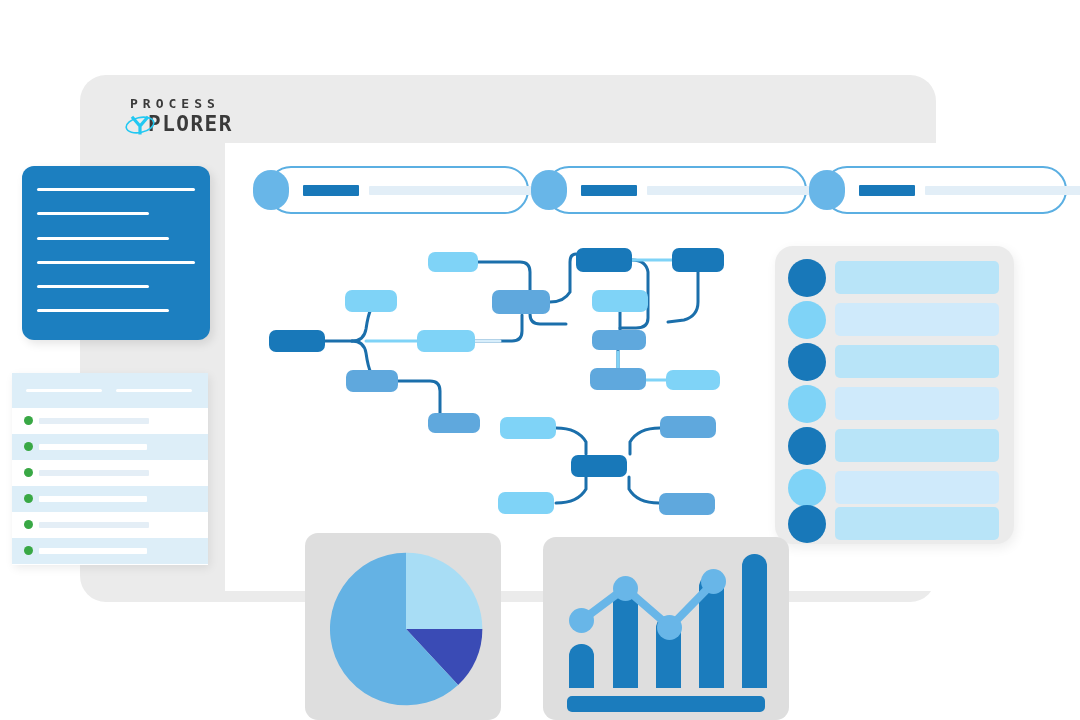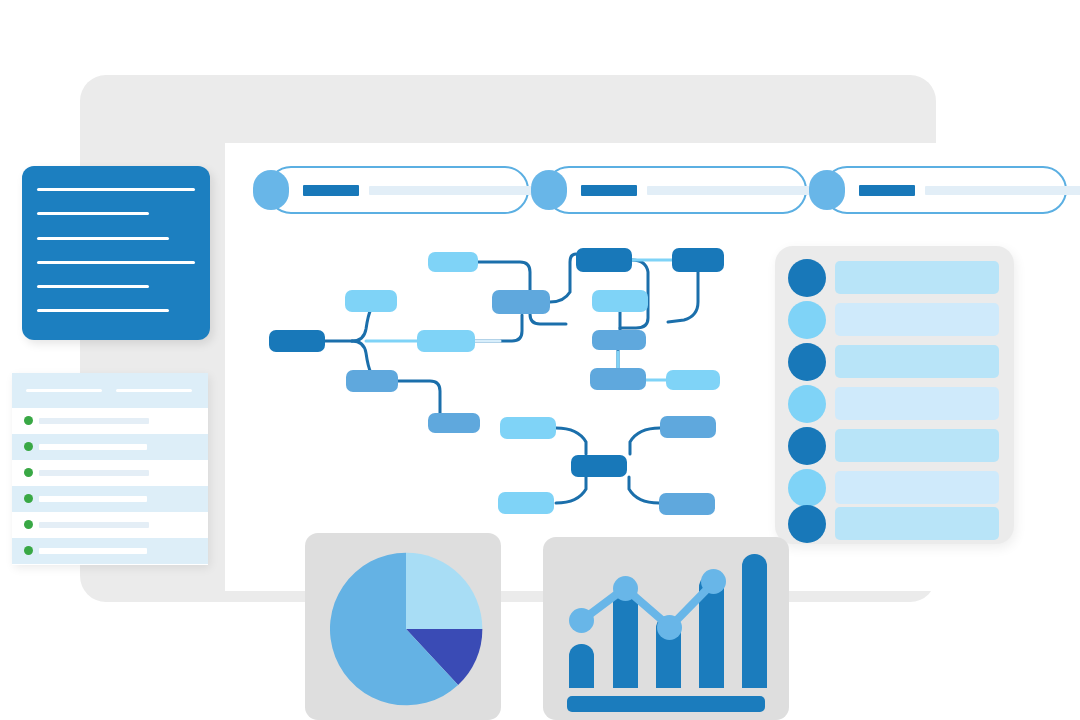--- a/index.html
+++ b/index.html
@@ -127,20 +127,28 @@
   #bc-baseline{position:absolute;left:24px;bottom:8px;width:198px;height:16px;background:#1b7cbd;border-radius:5px;}
   .bc-dot{position:absolute;width:25px;height:25px;border-radius:50%;background:#68b6e8;}
 </style>
 </head>
 <body>
 
 <div id="stage">
 
   <div class="abs" id="app-window">
 
+    <div id="window-chrome-title">
+      <svg id="logo-x-mark" viewBox="0 0 30 22">
+        <ellipse cx="15" cy="11" rx="14" ry="7.5" fill="none" stroke="#22c8f2" stroke-width="1.6" transform="rotate(-12 15 11)"></ellipse>
+        <path d="M8 4 L15 12 L22 4 M15 12 L15 19" stroke="#22c8f2" stroke-width="3.2" fill="none" stroke-linecap="square"></path>
+      </svg>
+      <div class="logo-word" id="logo-process">PROCESS</div>
+      <div class="logo-word" id="logo-xplorer">PLORER</div>
+    </div>
 
     <div class="abs" id="canvas" style="left:145px;top:68px;"></div>
   </div>
 
   <div class="abs searchbar" style="left:253px;top:166px;width:276px;">
     <div class="sb-pill" style="width:262px;"></div>
     <div class="sb-cap"></div>
     <div class="sb-dark"></div>
     <div class="sb-light" style="width:210px;"></div>
   </div>

